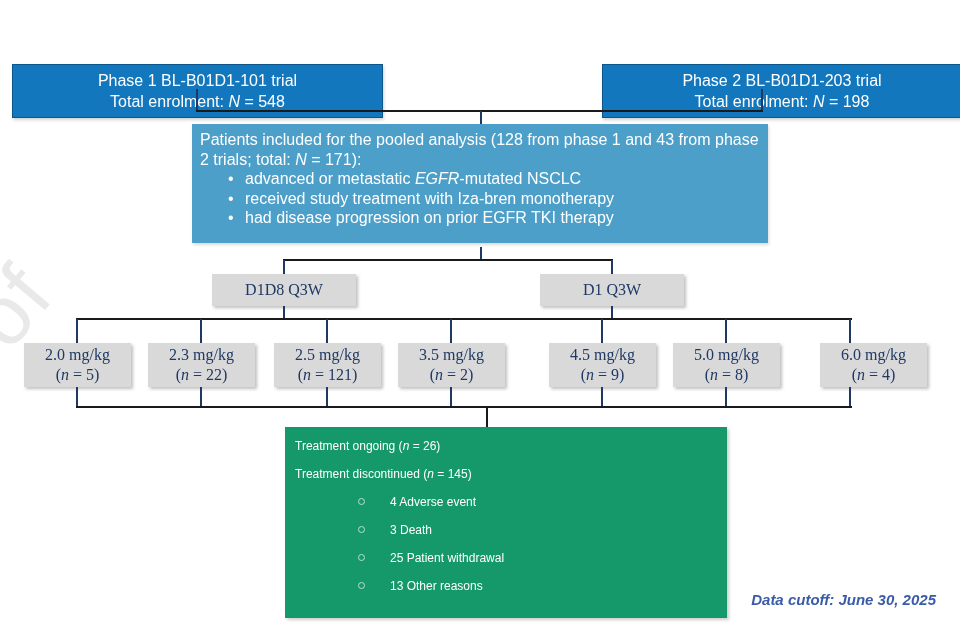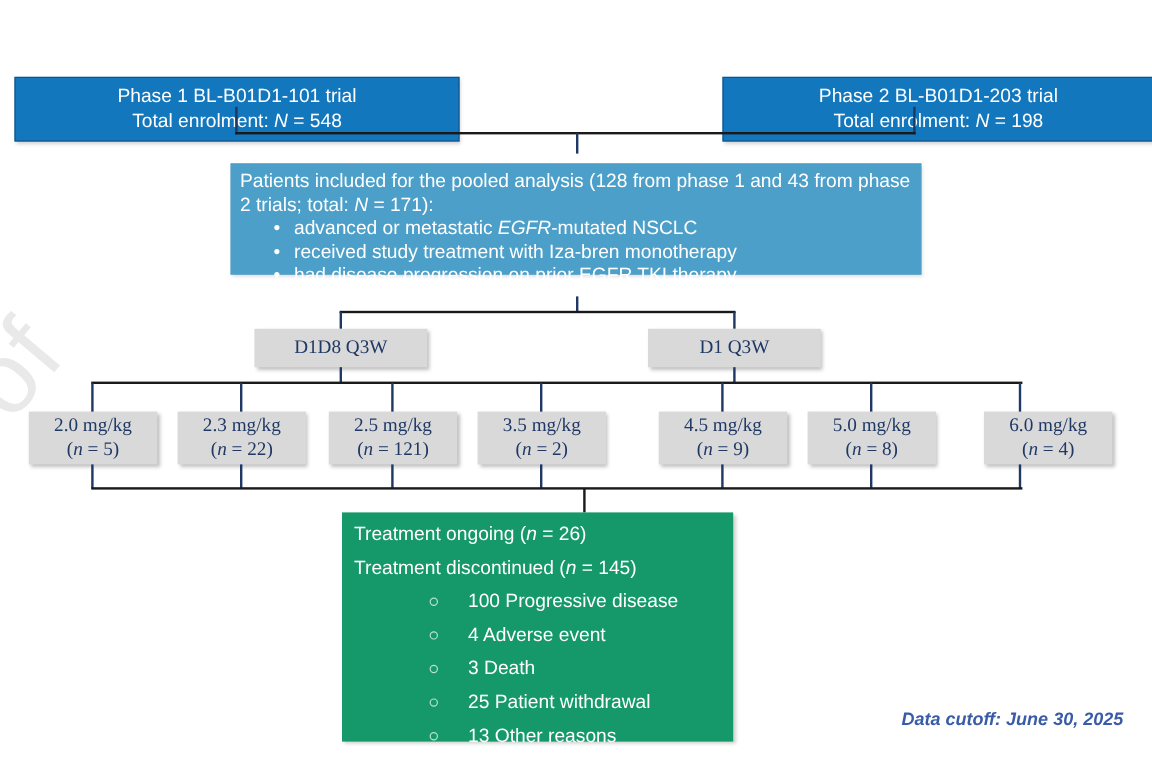--- a/index.html
+++ b/index.html
@@ -12,39 +12,39 @@
     transform:rotate(-50deg);font-weight:400;letter-spacing:2px;user-select:none;
   }
   
   .pbox{
     position:absolute;background:#1277BD;color:#ffffff;text-align:center;
     display:flex;flex-direction:column;justify-content:center;
     font-size:16px;line-height:21px;border:1px solid rgba(10,60,100,0.55);
     box-shadow:1px 2px 3px rgba(0,0,0,0.18);box-sizing:border-box;margin-top:29px;
   }
   .pooled{
-    position:absolute;left:192px;top:136px;width:576px;height:93px;
+    position:absolute;left:192px;top:124px;width:576px;height:119px;
     background:#4C9FC9;color:#ffffff;font-size:16px;line-height:19.5px;
     box-sizing:border-box;padding:6px 8px 0 8px;
     box-shadow:1px 2px 3px rgba(0,0,0,0.15);
   }
   .pbullet{position:relative;padding-left:45px;}
   .pbullet::before{content:"\2022";position:absolute;left:28px;top:0;}
   .gbox{
     position:absolute;background:#D9D9D9;color:#1F3864;text-align:center;
     box-sizing:border-box;box-shadow:2px 2px 3px rgba(0,0,0,0.25);
     display:flex;flex-direction:column;justify-content:center;
     font-size:16px;
     font-family:Liberation Serif, serif;
   }
   .sched{height:32px;line-height:32px;width:144px;top:274px;}
   .dose{top:343px;width:107px;height:44px;line-height:20px;}
   .outcome{
-    position:absolute;left:285px;top:427px;width:326px;height:191px;
-    background:#15996A;color:#ffffff;font-size:16px;line-height:28px;
+    position:absolute;left:285px;top:427px;width:442px;height:191px;
+    background:#15996A;color:#ffffff;font-size:12px;line-height:28px;
     box-sizing:border-box;padding:5px 10px 0 10px;
     box-shadow:2px 2px 3px rgba(0,0,0,0.2);
   }
   .reason{position:relative;padding-left:95px;}
   .reason::before{
     content:"";position:absolute;left:63px;top:10px;width:7px;height:7px;
     border:1.3px solid #b9e0d0;border-radius:50%;box-sizing:border-box;
   }
   
   .vline{position:absolute;width:2px;background:#1F3864;}
@@ -140,21 +140,20 @@
   <div class="vline" style="left:450px;top:387px;height:20px"></div>
   <div class="vline" style="left:601px;top:387px;height:20px"></div>
   <div class="vline" style="left:725px;top:387px;height:20px"></div>
   <div class="vline" style="left:849px;top:387px;height:20px"></div>
   <div class="hline" style="left:76px;top:406px;width:776px"></div>
   <div class="vline" style="left:486px;top:407px;height:20px;background:#1a1a1a"></div>
 
   <div class="outcome">
     <div>Treatment ongoing (<i>n</i> = 26)</div>
     <div>Treatment discontinued (<i>n</i> = 145)</div>
-    <div class="reason">100 Progressive disease</div>
     <div class="reason">4 Adverse event</div>
     <div class="reason">3 Death</div>
     <div class="reason">25 Patient withdrawal</div>
     <div class="reason">13 Other reasons</div>
   </div>
 
   <div class="footnote">Data cutoff: June 30, 2025</div>
 
 </div>
 

